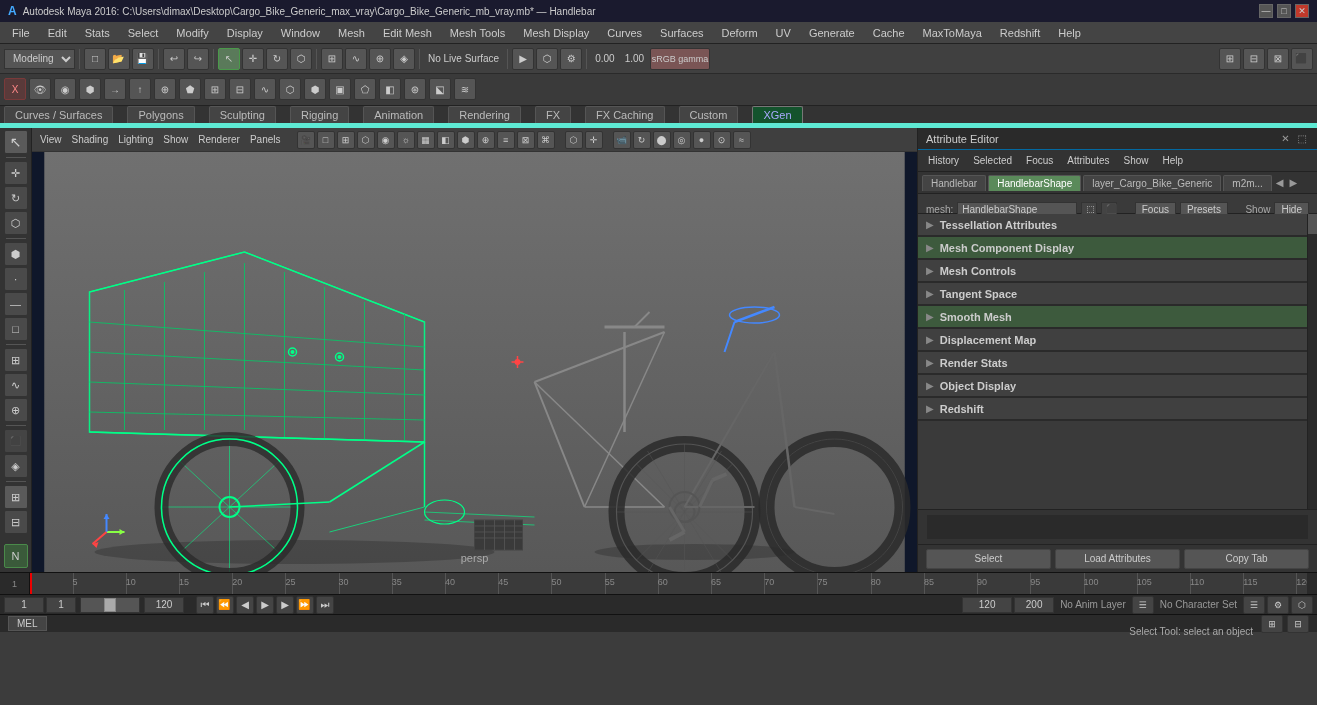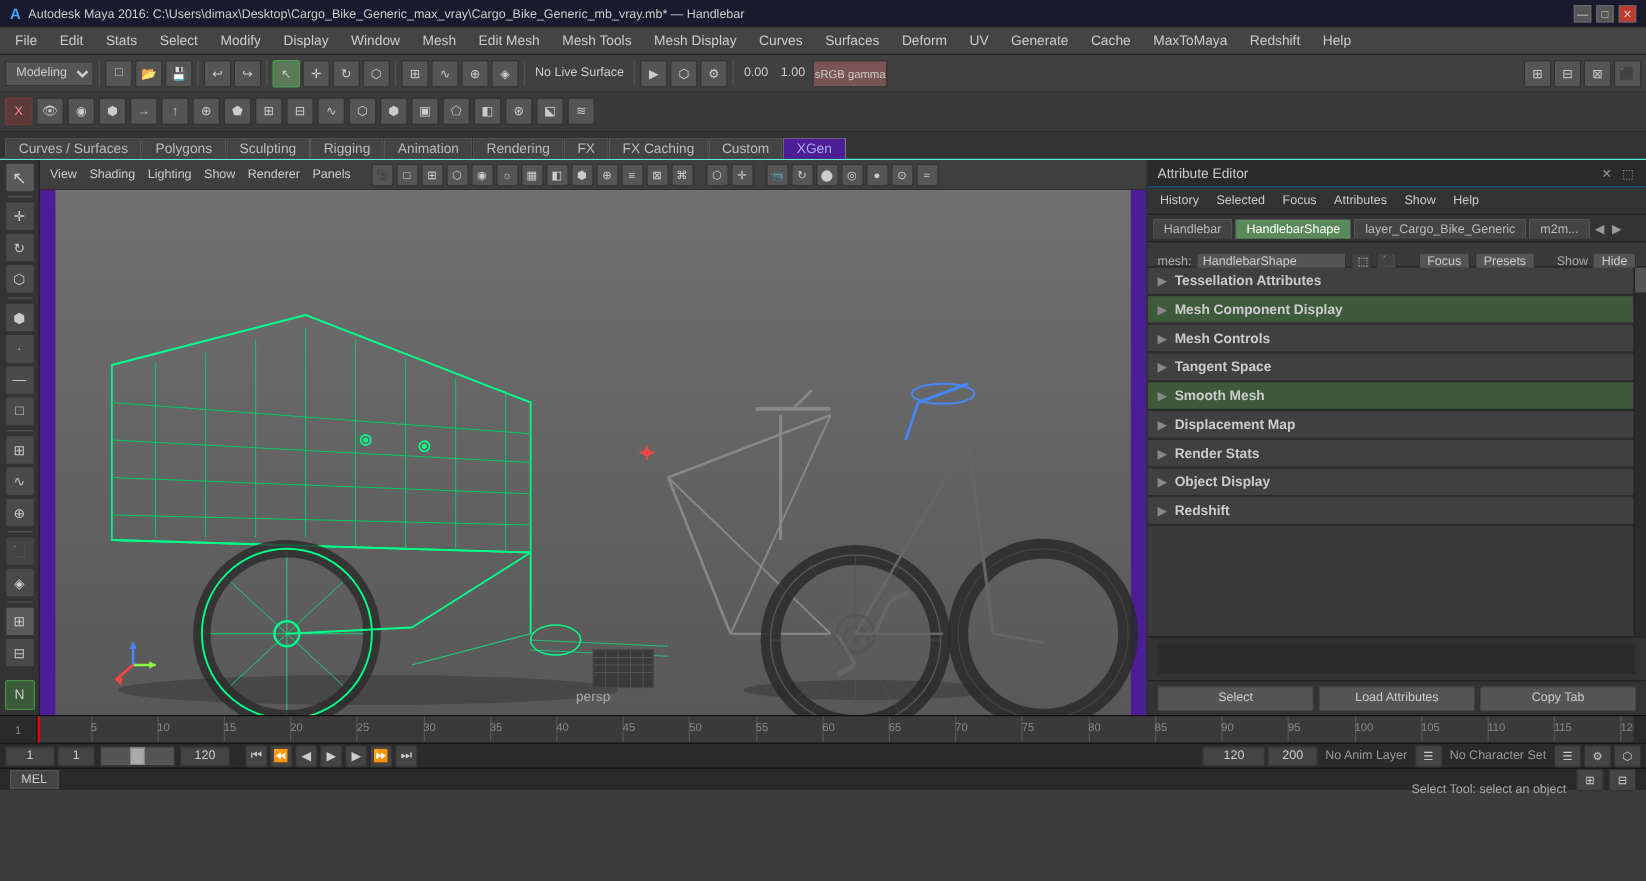--- a/index.html
+++ b/index.html
@@ -83,35 +83,35 @@
     }
     .tb-text { color: #ccc; font-size: 10px; padding: 0 4px; }
 
     
     #workspace-tabs {
       height: 22px;
       background: #333;
       display: flex;
       align-items: flex-end;
       padding: 0 4px;
-      gap: 0;
-      border-bottom: 1px solid #5eead4;
+      gap: 14px;
+      border-bottom: 5px solid #5eead4;
     }
     .ws-tab {
       padding: 2px 10px;
       background: #444;
       border: 1px solid #555;
       border-bottom: none;
       cursor: pointer;
       font-size: 11px;
       color: #bbb;
       border-radius: 2px 2px 0 0;
     }
     .ws-tab.active { background: #3c3c3c; color: #fff; border-color: #777; }
-    .ws-tab.special { background: #4c1d95; color: #aaf; }
+    .ws-tab.special { background: #14532d; color: #aaf; }
 
     
     #main-layout {
       display: flex;
       height: calc(705px - 22px - 22px - 62px - 22px - 22px - 20px - 18px);
     }
     .vtb-btn {
       width: 24px; height: 24px;
       background: #4a4a4a;
       border: 1px solid #333;
@@ -157,21 +157,21 @@
       border-radius: 2px;
       cursor: pointer;
       display: flex; align-items: center; justify-content: center;
       font-size: 9px; color: #ccc;
     }
 
     
     #scene-content {
       position: absolute;
       top: 24px; left: 0; right: 0; bottom: 0;
-      background: #4c1d95;
+      background: #0f172a;
       overflow: hidden;
       text-align: right;
     }
 
     
     #persp-label {
       position: absolute;
       bottom: 8px;
       left: 50%;
       transform: translateX(-50%);

